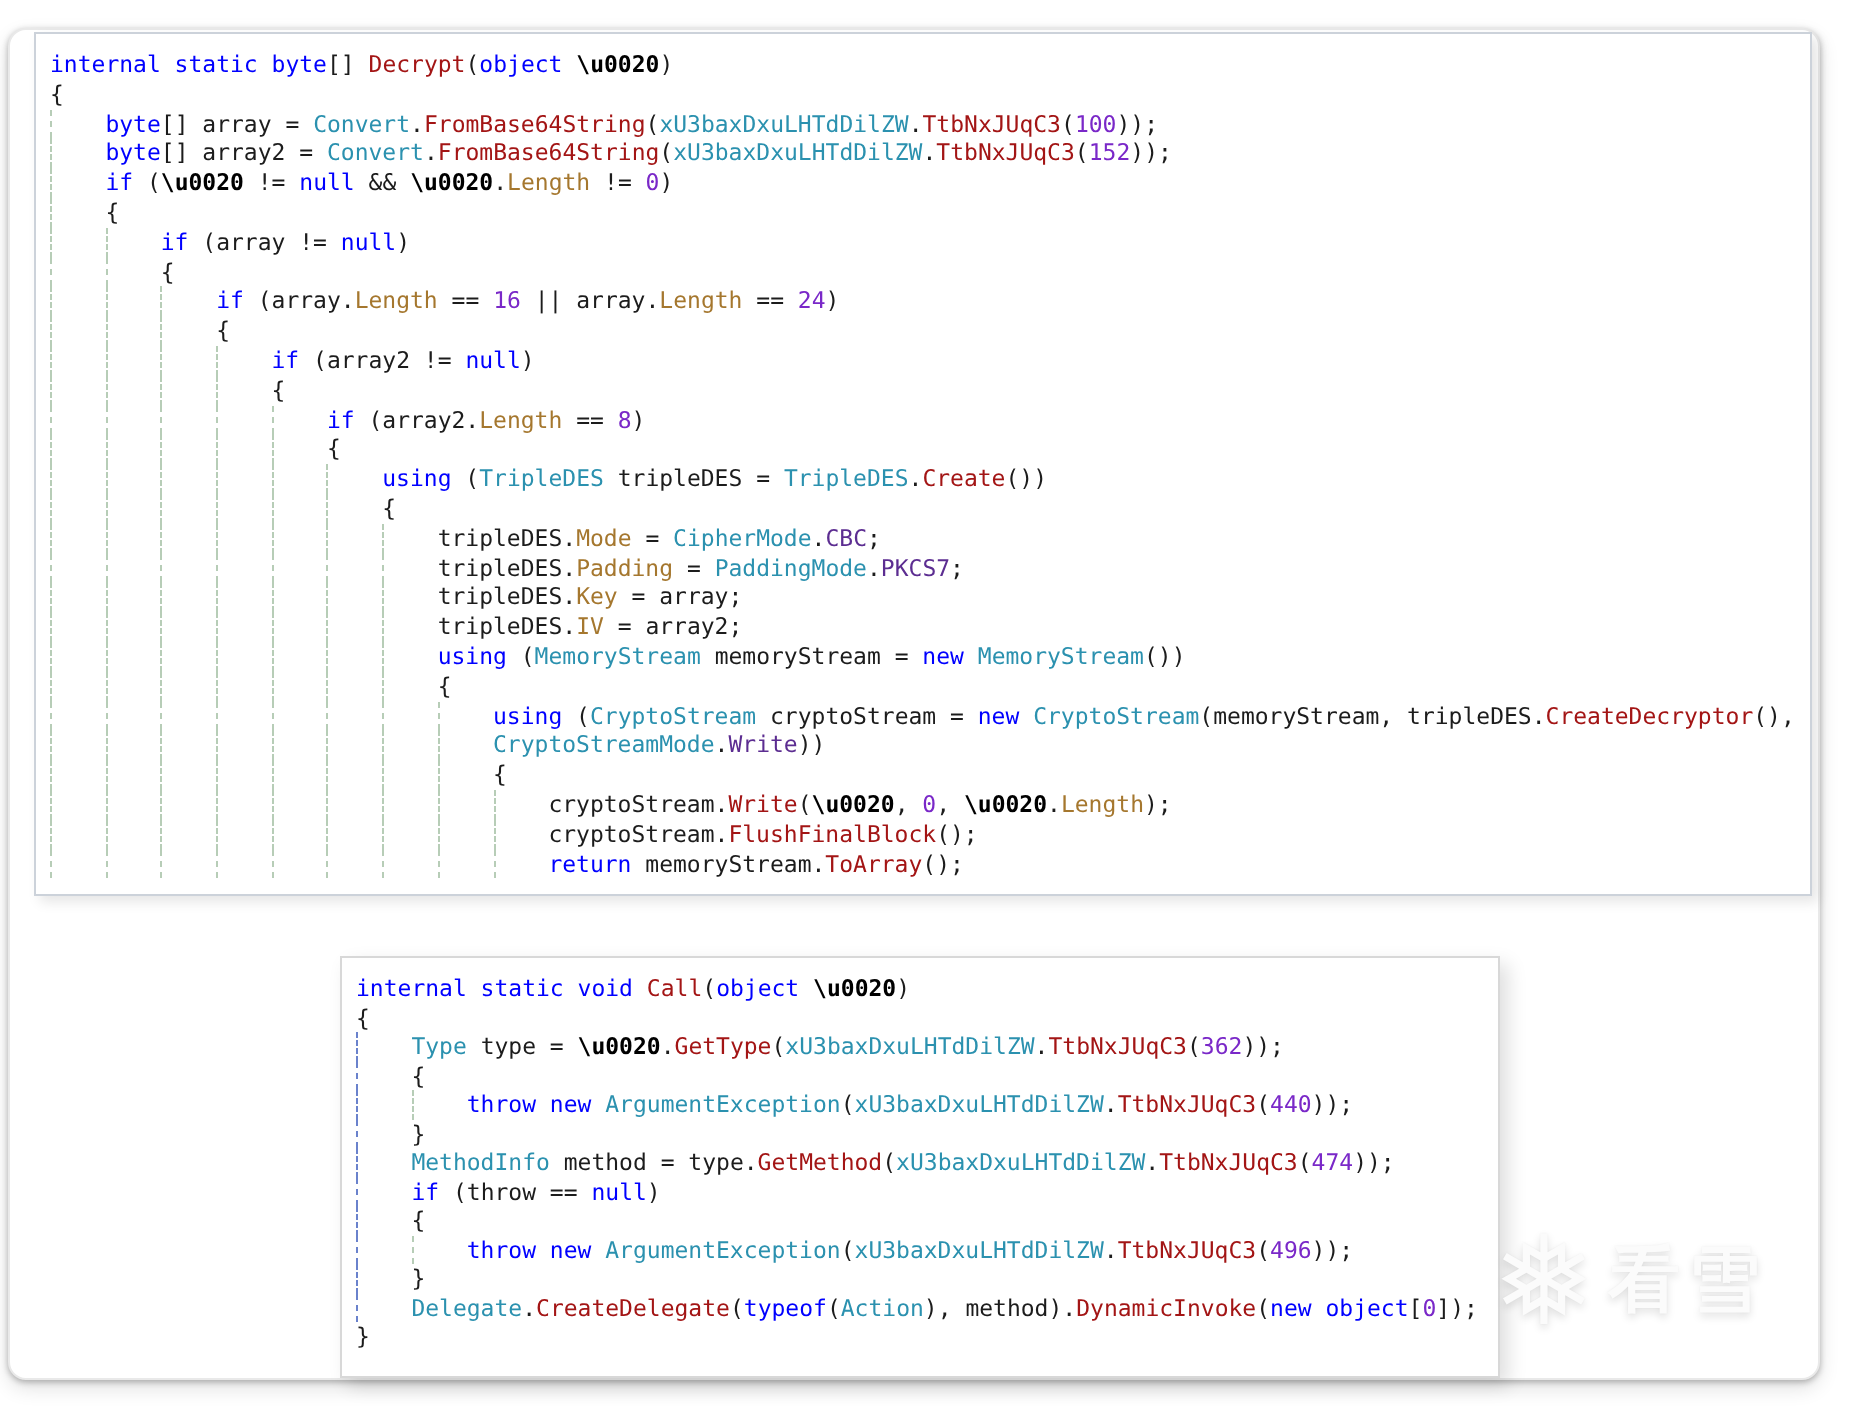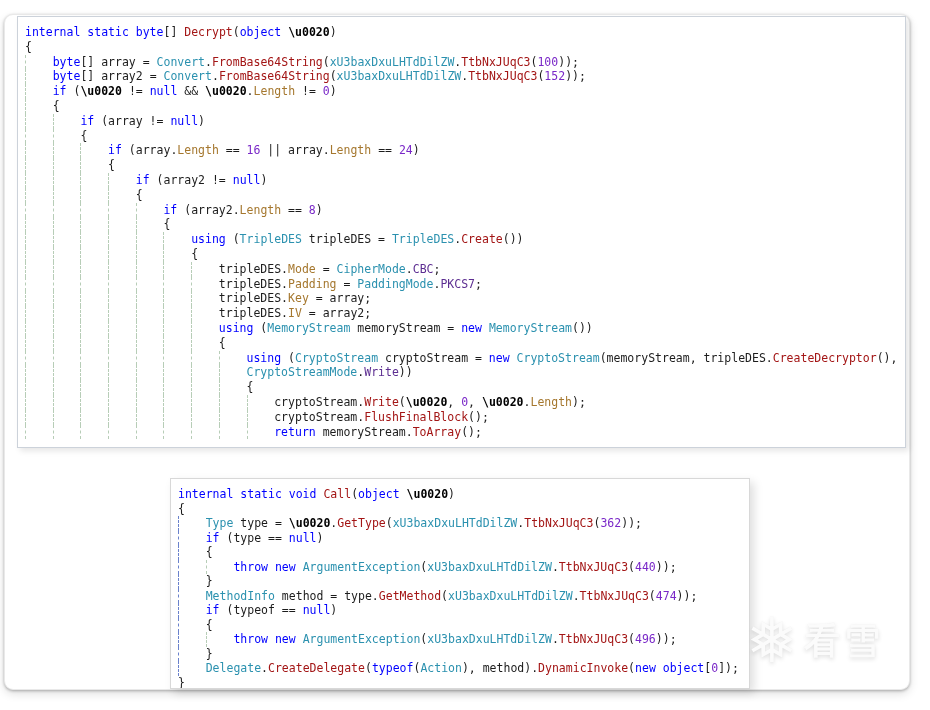--- a/index.html
+++ b/index.html
@@ -61,26 +61,25 @@
       <div class="line"><span class="ig" style="border-left-color: rgb(183, 205, 183);"></span><span class="ig" style="border-left-color: rgb(183, 205, 183);"></span><span class="ig" style="border-left-color: rgb(183, 205, 183);"></span><span class="ig" style="border-left-color: rgb(183, 205, 183);"></span><span class="ig" style="border-left-color: rgb(183, 205, 183);"></span><span class="ig" style="border-left-color: rgb(183, 205, 183);"></span><span class="ig" style="border-left-color: rgb(183, 205, 183);"></span><span class="ig" style="border-left-color: rgb(183, 205, 183);"></span><span class="tk tk-pl" style="color: rgb(28, 28, 28);">{</span></div>
       <div class="line"><span class="ig" style="border-left-color: rgb(183, 205, 183);"></span><span class="ig" style="border-left-color: rgb(183, 205, 183);"></span><span class="ig" style="border-left-color: rgb(183, 205, 183);"></span><span class="ig" style="border-left-color: rgb(183, 205, 183);"></span><span class="ig" style="border-left-color: rgb(183, 205, 183);"></span><span class="ig" style="border-left-color: rgb(183, 205, 183);"></span><span class="ig" style="border-left-color: rgb(183, 205, 183);"></span><span class="ig" style="border-left-color: rgb(183, 205, 183);"></span><span class="ig" style="border-left-color: rgb(183, 205, 183);"></span><span class="tk tk-pl" style="color: rgb(28, 28, 28);">cryptoStream.</span><span class="tk tk-me" style="color: rgb(163, 21, 21);">Write</span><span class="tk tk-pl" style="color: rgb(28, 28, 28);">(</span><span class="tk tk-pb" style="color: rgb(0, 0, 0);">\u0020</span><span class="tk tk-pl" style="color: rgb(28, 28, 28);">, </span><span class="tk tk-nu" style="color: rgb(122, 40, 200);">0</span><span class="tk tk-pl" style="color: rgb(28, 28, 28);">, </span><span class="tk tk-pb" style="color: rgb(0, 0, 0);">\u0020</span><span class="tk tk-pl" style="color: rgb(28, 28, 28);">.</span><span class="tk tk-pr" style="color: rgb(165, 119, 46);">Length</span><span class="tk tk-pl" style="color: rgb(28, 28, 28);">);</span></div>
       <div class="line"><span class="ig" style="border-left-color: rgb(183, 205, 183);"></span><span class="ig" style="border-left-color: rgb(183, 205, 183);"></span><span class="ig" style="border-left-color: rgb(183, 205, 183);"></span><span class="ig" style="border-left-color: rgb(183, 205, 183);"></span><span class="ig" style="border-left-color: rgb(183, 205, 183);"></span><span class="ig" style="border-left-color: rgb(183, 205, 183);"></span><span class="ig" style="border-left-color: rgb(183, 205, 183);"></span><span class="ig" style="border-left-color: rgb(183, 205, 183);"></span><span class="ig" style="border-left-color: rgb(183, 205, 183);"></span><span class="tk tk-pl" style="color: rgb(28, 28, 28);">cryptoStream.</span><span class="tk tk-me" style="color: rgb(163, 21, 21);">FlushFinalBlock</span><span class="tk tk-pl" style="color: rgb(28, 28, 28);">();</span></div>
       <div class="line"><span class="ig" style="border-left-color: rgb(183, 205, 183);"></span><span class="ig" style="border-left-color: rgb(183, 205, 183);"></span><span class="ig" style="border-left-color: rgb(183, 205, 183);"></span><span class="ig" style="border-left-color: rgb(183, 205, 183);"></span><span class="ig" style="border-left-color: rgb(183, 205, 183);"></span><span class="ig" style="border-left-color: rgb(183, 205, 183);"></span><span class="ig" style="border-left-color: rgb(183, 205, 183);"></span><span class="ig" style="border-left-color: rgb(183, 205, 183);"></span><span class="ig" style="border-left-color: rgb(183, 205, 183);"></span><span class="tk tk-kw" style="color: rgb(0, 0, 255);">return</span><span class="tk tk-pl" style="color: rgb(28, 28, 28);"> memoryStream.</span><span class="tk tk-me" style="color: rgb(163, 21, 21);">ToArray</span><span class="tk tk-pl" style="color: rgb(28, 28, 28);">();</span></div>
     </div>
 
   <div class="code-popup popup2">
       <div class="line"><span class="tk tk-kw" style="color: rgb(0, 0, 255);">internal static void</span><span class="tk tk-pl" style="color: rgb(28, 28, 28);"> </span><span class="tk tk-me" style="color: rgb(163, 21, 21);">Call</span><span class="tk tk-pl" style="color: rgb(28, 28, 28);">(</span><span class="tk tk-kw" style="color: rgb(0, 0, 255);">object</span><span class="tk tk-pl" style="color: rgb(28, 28, 28);"> </span><span class="tk tk-pb" style="color: rgb(0, 0, 0);">\u0020</span><span class="tk tk-pl" style="color: rgb(28, 28, 28);">)</span></div>
       <div class="line"><span class="tk tk-pl" style="color: rgb(28, 28, 28);">{</span></div>
       <div class="line"><span class="ig" style="border-left-color: rgb(106, 130, 204);"></span><span class="tk tk-ty" style="color: rgb(43, 145, 175);">Type</span><span class="tk tk-pl" style="color: rgb(28, 28, 28);"> type = </span><span class="tk tk-pb" style="color: rgb(0, 0, 0);">\u0020</span><span class="tk tk-pl" style="color: rgb(28, 28, 28);">.</span><span class="tk tk-me" style="color: rgb(163, 21, 21);">GetType</span><span class="tk tk-pl" style="color: rgb(28, 28, 28);">(</span><span class="tk tk-ty" style="color: rgb(43, 145, 175);">xU3baxDxuLHTdDilZW</span><span class="tk tk-pl" style="color: rgb(28, 28, 28);">.</span><span class="tk tk-me" style="color: rgb(163, 21, 21);">TtbNxJUqC3</span><span class="tk tk-pl" style="color: rgb(28, 28, 28);">(</span><span class="tk tk-nu" style="color: rgb(122, 40, 200);">362</span><span class="tk tk-pl" style="color: rgb(28, 28, 28);">));</span></div>
-      <div class="line"><span class="ig" style="border-left-color: rgb(106, 130, 204);"></span><span class="tk tk-kw" style="color: rgb(0, 0, 255);">if</span><span class="tk tk-pl" style="color: rgb(28, 28, 28);"> (type == </span><span class="tk tk-kw" style="color: rgb(0, 0, 255);">null</span><span class="tk tk-pl" style="color: rgb(28, 28, 28);">)</span></div>
       <div class="line"><span class="ig" style="border-left-color: rgb(106, 130, 204);"></span><span class="tk tk-pl" style="color: rgb(28, 28, 28);">{</span></div>
       <div class="line"><span class="ig" style="border-left-color: rgb(106, 130, 204);"></span><span class="ig" style="border-left-color: rgb(183, 205, 183);"></span><span class="tk tk-kw" style="color: rgb(0, 0, 255);">throw new</span><span class="tk tk-pl" style="color: rgb(28, 28, 28);"> </span><span class="tk tk-ty" style="color: rgb(43, 145, 175);">ArgumentException</span><span class="tk tk-pl" style="color: rgb(28, 28, 28);">(</span><span class="tk tk-ty" style="color: rgb(43, 145, 175);">xU3baxDxuLHTdDilZW</span><span class="tk tk-pl" style="color: rgb(28, 28, 28);">.</span><span class="tk tk-me" style="color: rgb(163, 21, 21);">TtbNxJUqC3</span><span class="tk tk-pl" style="color: rgb(28, 28, 28);">(</span><span class="tk tk-nu" style="color: rgb(122, 40, 200);">440</span><span class="tk tk-pl" style="color: rgb(28, 28, 28);">));</span></div>
       <div class="line"><span class="ig" style="border-left-color: rgb(106, 130, 204);"></span><span class="tk tk-pl" style="color: rgb(28, 28, 28);">}</span></div>
       <div class="line"><span class="ig" style="border-left-color: rgb(106, 130, 204);"></span><span class="tk tk-ty" style="color: rgb(43, 145, 175);">MethodInfo</span><span class="tk tk-pl" style="color: rgb(28, 28, 28);"> method = type.</span><span class="tk tk-me" style="color: rgb(163, 21, 21);">GetMethod</span><span class="tk tk-pl" style="color: rgb(28, 28, 28);">(</span><span class="tk tk-ty" style="color: rgb(43, 145, 175);">xU3baxDxuLHTdDilZW</span><span class="tk tk-pl" style="color: rgb(28, 28, 28);">.</span><span class="tk tk-me" style="color: rgb(163, 21, 21);">TtbNxJUqC3</span><span class="tk tk-pl" style="color: rgb(28, 28, 28);">(</span><span class="tk tk-nu" style="color: rgb(122, 40, 200);">474</span><span class="tk tk-pl" style="color: rgb(28, 28, 28);">));</span></div>
-      <div class="line"><span class="ig" style="border-left-color: rgb(106, 130, 204);"></span><span class="tk tk-kw" style="color: rgb(0, 0, 255);">if</span><span class="tk tk-pl" style="color: rgb(28, 28, 28);"> (typeof == </span><span class="tk tk-kw" style="color: rgb(0, 0, 255);">null</span><span class="tk tk-pl" style="color: rgb(28, 28, 28);">)</span></div>
+      <div class="line"><span class="ig" style="border-left-color: rgb(106, 130, 204);"></span><span class="tk tk-kw" style="color: rgb(0, 0, 255);">if</span><span class="tk tk-pl" style="color: rgb(28, 28, 28);"> (throw == </span><span class="tk tk-kw" style="color: rgb(0, 0, 255);">null</span><span class="tk tk-pl" style="color: rgb(28, 28, 28);">)</span></div>
       <div class="line"><span class="ig" style="border-left-color: rgb(106, 130, 204);"></span><span class="tk tk-pl" style="color: rgb(28, 28, 28);">{</span></div>
       <div class="line"><span class="ig" style="border-left-color: rgb(106, 130, 204);"></span><span class="ig" style="border-left-color: rgb(183, 205, 183);"></span><span class="tk tk-kw" style="color: rgb(0, 0, 255);">throw new</span><span class="tk tk-pl" style="color: rgb(28, 28, 28);"> </span><span class="tk tk-ty" style="color: rgb(43, 145, 175);">ArgumentException</span><span class="tk tk-pl" style="color: rgb(28, 28, 28);">(</span><span class="tk tk-ty" style="color: rgb(43, 145, 175);">xU3baxDxuLHTdDilZW</span><span class="tk tk-pl" style="color: rgb(28, 28, 28);">.</span><span class="tk tk-me" style="color: rgb(163, 21, 21);">TtbNxJUqC3</span><span class="tk tk-pl" style="color: rgb(28, 28, 28);">(</span><span class="tk tk-nu" style="color: rgb(122, 40, 200);">496</span><span class="tk tk-pl" style="color: rgb(28, 28, 28);">));</span></div>
       <div class="line"><span class="ig" style="border-left-color: rgb(106, 130, 204);"></span><span class="tk tk-pl" style="color: rgb(28, 28, 28);">}</span></div>
       <div class="line"><span class="ig" style="border-left-color: rgb(106, 130, 204);"></span><span class="tk tk-ty" style="color: rgb(43, 145, 175);">Delegate</span><span class="tk tk-pl" style="color: rgb(28, 28, 28);">.</span><span class="tk tk-me" style="color: rgb(163, 21, 21);">CreateDelegate</span><span class="tk tk-pl" style="color: rgb(28, 28, 28);">(</span><span class="tk tk-kw" style="color: rgb(0, 0, 255);">typeof</span><span class="tk tk-pl" style="color: rgb(28, 28, 28);">(</span><span class="tk tk-ty" style="color: rgb(43, 145, 175);">Action</span><span class="tk tk-pl" style="color: rgb(28, 28, 28);">), method).</span><span class="tk tk-me" style="color: rgb(163, 21, 21);">DynamicInvoke</span><span class="tk tk-pl" style="color: rgb(28, 28, 28);">(</span><span class="tk tk-kw" style="color: rgb(0, 0, 255);">new object</span><span class="tk tk-pl" style="color: rgb(28, 28, 28);">[</span><span class="tk tk-nu" style="color: rgb(122, 40, 200);">0</span><span class="tk tk-pl" style="color: rgb(28, 28, 28);">]);</span></div>
       <div class="line"><span class="tk tk-pl" style="color: rgb(28, 28, 28);">}</span></div>
     </div>
 
   <div class="watermark">
     <span class="wm-icon">❅</span>
     <span class="wm-text">看雪</span>

